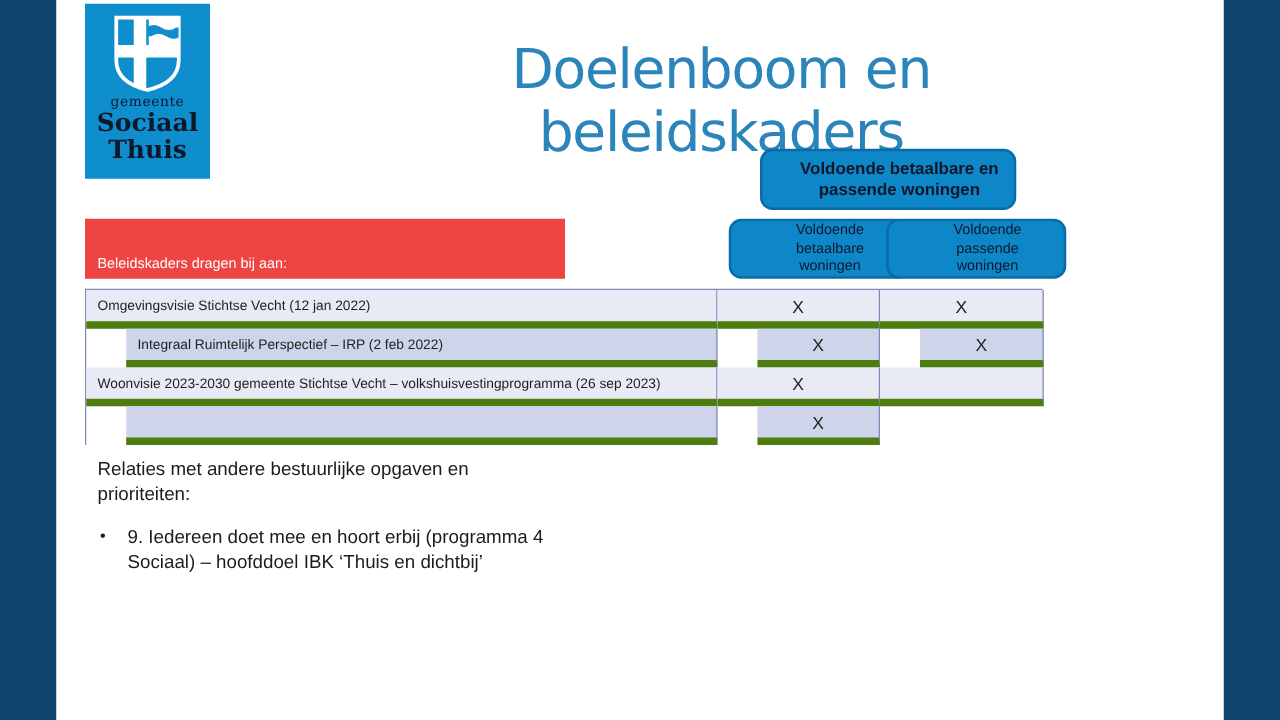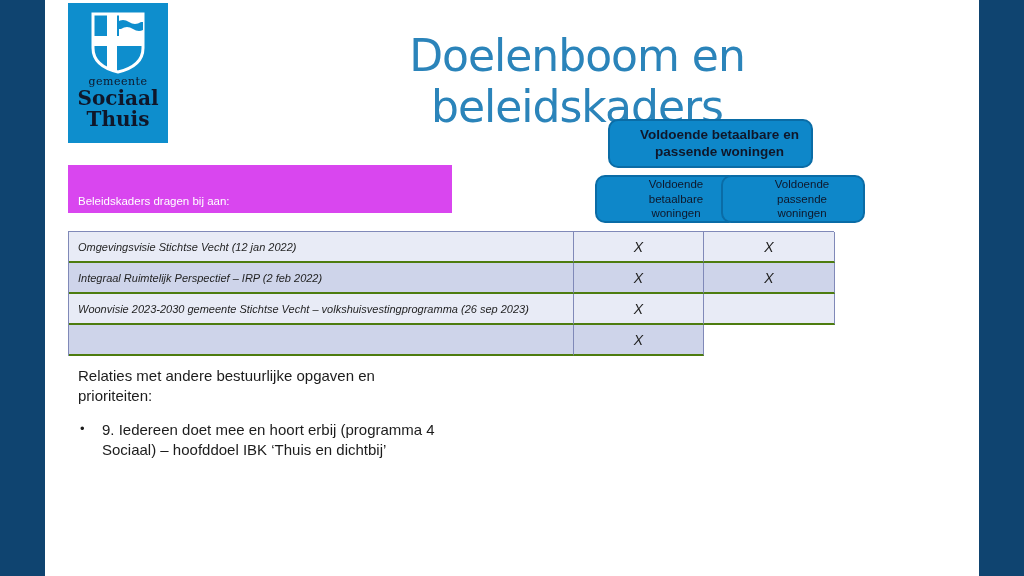--- a/index.html
+++ b/index.html
@@ -22,39 +22,39 @@
   .title { position: absolute; left: 277px; top: 30px; width: 600px;
            text-align: center; font-family: "DejaVu Sans", sans-serif;
            font-size: 44px; font-weight: 500; letter-spacing: -1px; color: #2b84ba; }
 
   .bluebox { position: absolute; background: #0e87c9; border: 2px solid #0a6ca6;
              border-radius: 10px; color: #0f172a; display: flex;
              align-items: center; justify-content: center; text-align: center; padding-left: 18px; }
   .root-box { left: 608px; top: 119px; width: 205px; height: 49px;
               font-size: 13.5px; font-weight: bold; line-height: 1.25; }
   .root-box .inner { width: 170px; }
-  .child-box { width: 144px; height: 48px; font-size: 11.5px; line-height: 1.3; margin-left: 12px; }
+  .child-box { width: 144px; height: 48px; font-size: 11.5px; line-height: 1.3; }
   .child-box .inner { width: 78px; }
   .child-box.c1 { left: 583px; top: 175px; }
   .child-box.c2 { left: 709px; top: 175px; }
 
-  .header-box { position: absolute; left: 68px; top: 165px; width: 384px; height: 48px;
-                background: #d946ef; color: #ffffff; }
+  .header-box { position: absolute; left: 68px; top: 175px; width: 384px; height: 48px;
+                background: #ef4444; color: #ffffff; }
   .header-box .label { position: absolute; left: 10px; bottom: 6px; font-size: 11.5px; }
 
   .policy-table { position: absolute; left: 68px; top: 231px; width: 766px;
                   display: grid; grid-template-columns: 505px 130px 131px;
                   grid-auto-rows: 31px; border-top: 1px solid #8089b8;
                   border-left: 1px solid #8089b8; }
-  .policy-table .cell { border-right: 1px solid #8089b8; border-bottom: 2px solid #4d7c0f;
-                  font-size: 11px; color: #1f1f1f; display: flex; align-items: center; font-style: italic; }
+  .policy-table .cell { border-right: 1px solid #8089b8; border-bottom: 6px solid #4d7c0f;
+                  font-size: 11px; color: #1f1f1f; display: flex; align-items: center; }
   .policy-table .cell.label { padding-left: 9px; }
   .policy-table .cell.mark { justify-content: center; font-size: 14px; color: #222222; }
   .row-light { background: #e8ebf6; }
-  .row-dark  { background: #ced4ea; }
+  .row-dark  { background: #ced4ea; margin-left: 32px; }
 
   .notes-heading { position: absolute; left: 78px; top: 366px; width: 330px;
                    font-size: 15px; line-height: 1.32; color: #1c1c1c; }
   .notes-bullet { position: absolute; left: 80px; top: 420px; width: 380px;
                   display: flex; font-size: 15px; line-height: 1.32; color: #1c1c1c; }
   .notes-bullet .marker { width: 22px; flex: 0 0 22px; font-size: 13px; }
   .notes-bullet .text { width: 340px; }
 </style>
 </head>
 <body>

